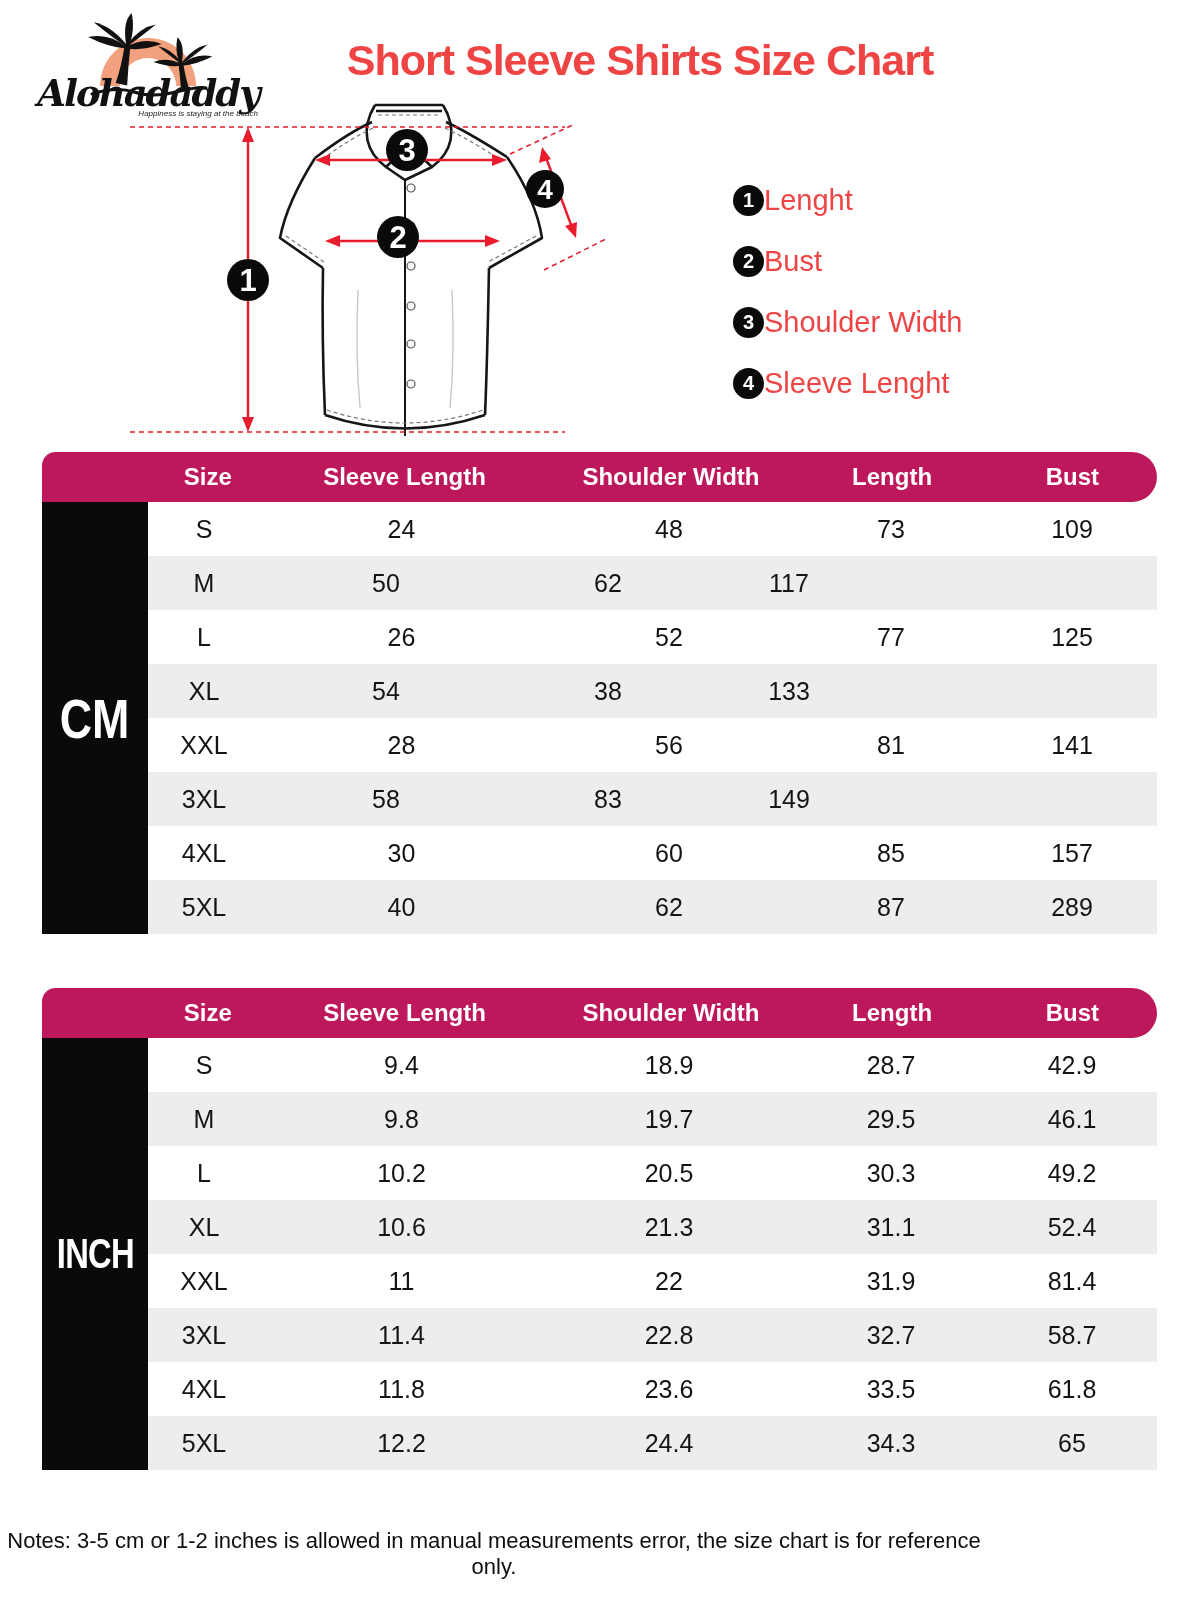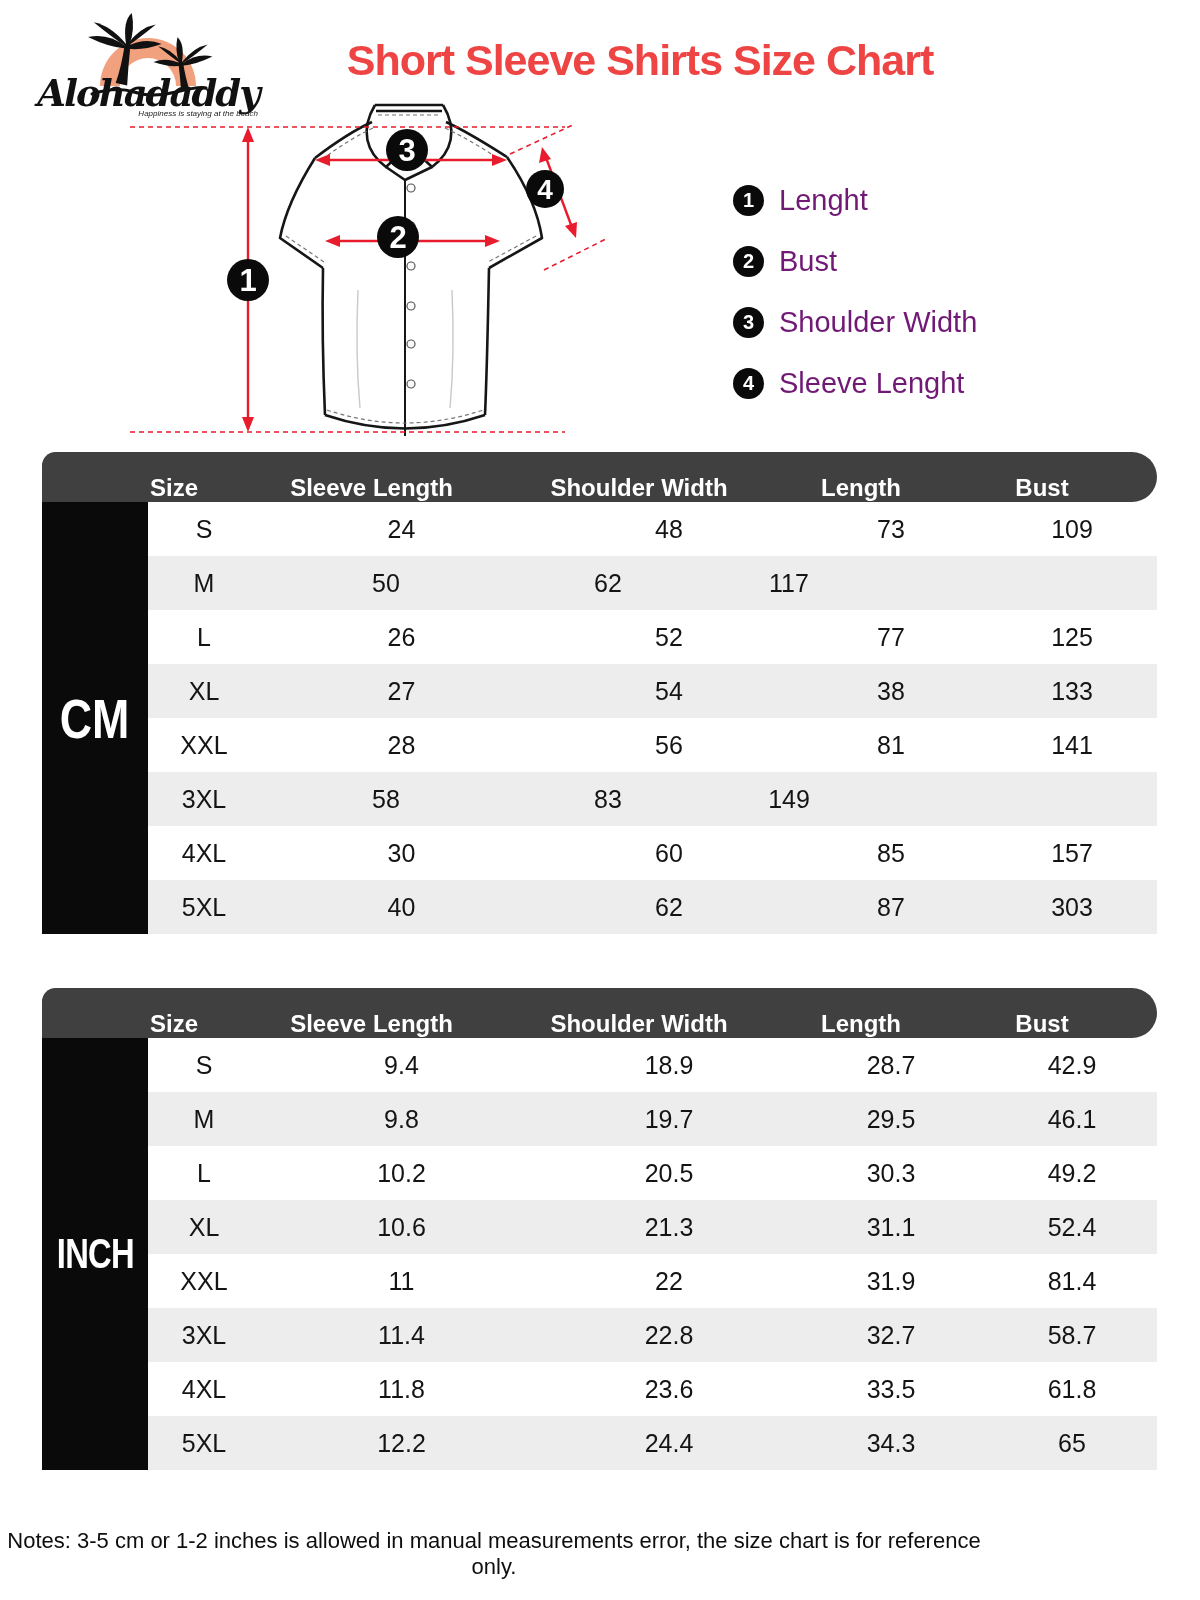--- a/index.html
+++ b/index.html
@@ -11,27 +11,27 @@
   #main-title{position:absolute;left:240px;top:36px;width:800px;text-align:center;
               font-size:43px;font-weight:bold;letter-spacing:-1px;color:#ef4444;}
 
   
   #shirt-svg{position:absolute;left:120px;top:90px;width:500px;height:365px;}
   #legend{position:absolute;left:733px;top:184px;width:330px;}
   .legend-item{display:flex;align-items:center;height:32px;margin-bottom:29px;}
   .legend-num{width:31px;height:31px;border-radius:50%;background:#0a0a0a;color:#fff;
               font-weight:bold;font-size:20px;display:flex;align-items:center;justify-content:center;
               flex:0 0 31px;}
-  .legend-label{margin-left:15px;font-size:29px;color:#701a75;}
+  .legend-label{font-size:29px;color:#ef4444;}
 
   
   .size-table{position:absolute;left:42px;width:1115px;height:482px;}
-  .thead{position:absolute;left:0;top:0;width:1115px;height:50px;background:#404040;
-         border-radius:14px 26px 26px 0;display:flex;align-items:flex-end;
-         padding-left:76px;box-sizing:border-box;}
+  .thead{position:absolute;left:0;top:0;width:1115px;height:50px;background:#be185d;
+         border-radius:14px 26px 26px 0;display:flex;align-items:center;
+         padding-left:110px;box-sizing:border-box;}
   .thead .tcell{color:#fff;font-weight:bold;font-size:24px;}
   .tside{position:absolute;left:0;top:50px;width:106px;height:432px;background:#0a0a0a;
          display:flex;align-items:center;justify-content:center;}
   .unit-label{color:#fff;font-weight:bold;display:inline-block;}
   .unit-cm{font-size:56px;transform:scaleX(0.8);}
   .unit-inch{font-size:42px;transform:scaleX(0.78);letter-spacing:-1px;}
   .tbody{position:absolute;left:106px;top:50px;width:1009px;}
   .trow{display:flex;align-items:center;height:54px;background:#ffffff;}
   .trow.alt{background:#ededed;}
   .trow .tcell{font-size:25px;color:#141414;}
@@ -205,21 +205,20 @@
         </div>
         <div class="trow">
           <div class="tcell c0">L</div>
           <div class="tcell c1">26</div>
           <div class="tcell c2">52</div>
           <div class="tcell c3">77</div>
           <div class="tcell c4">125</div>
         </div>
         <div class="trow alt">
           <div class="tcell c0">XL</div>
-          <div class="tcell c1">27</div>
           <div class="tcell c2">54</div>
           <div class="tcell c3">38</div>
           <div class="tcell c4">133</div>
         </div>
         <div class="trow">
           <div class="tcell c0">XXL</div>
           <div class="tcell c1">28</div>
           <div class="tcell c2">56</div>
           <div class="tcell c3">81</div>
           <div class="tcell c4">141</div>
@@ -235,21 +234,21 @@
           <div class="tcell c1">30</div>
           <div class="tcell c2">60</div>
           <div class="tcell c3">85</div>
           <div class="tcell c4">157</div>
         </div>
         <div class="trow alt">
           <div class="tcell c0">5XL</div>
           <div class="tcell c1">40</div>
           <div class="tcell c2">62</div>
           <div class="tcell c3">87</div>
-          <div class="tcell c4">303</div>
+          <div class="tcell c4">289</div>
         </div>
       </div>
 </div>
 
 <div class="size-table" style="top:988px;">
   <div class="thead">
     <div class="tcell c0">Size</div>
     <div class="tcell c1">Sleeve Length</div>
     <div class="tcell c2">Shoulder Width</div>
     <div class="tcell c3">Length</div>

